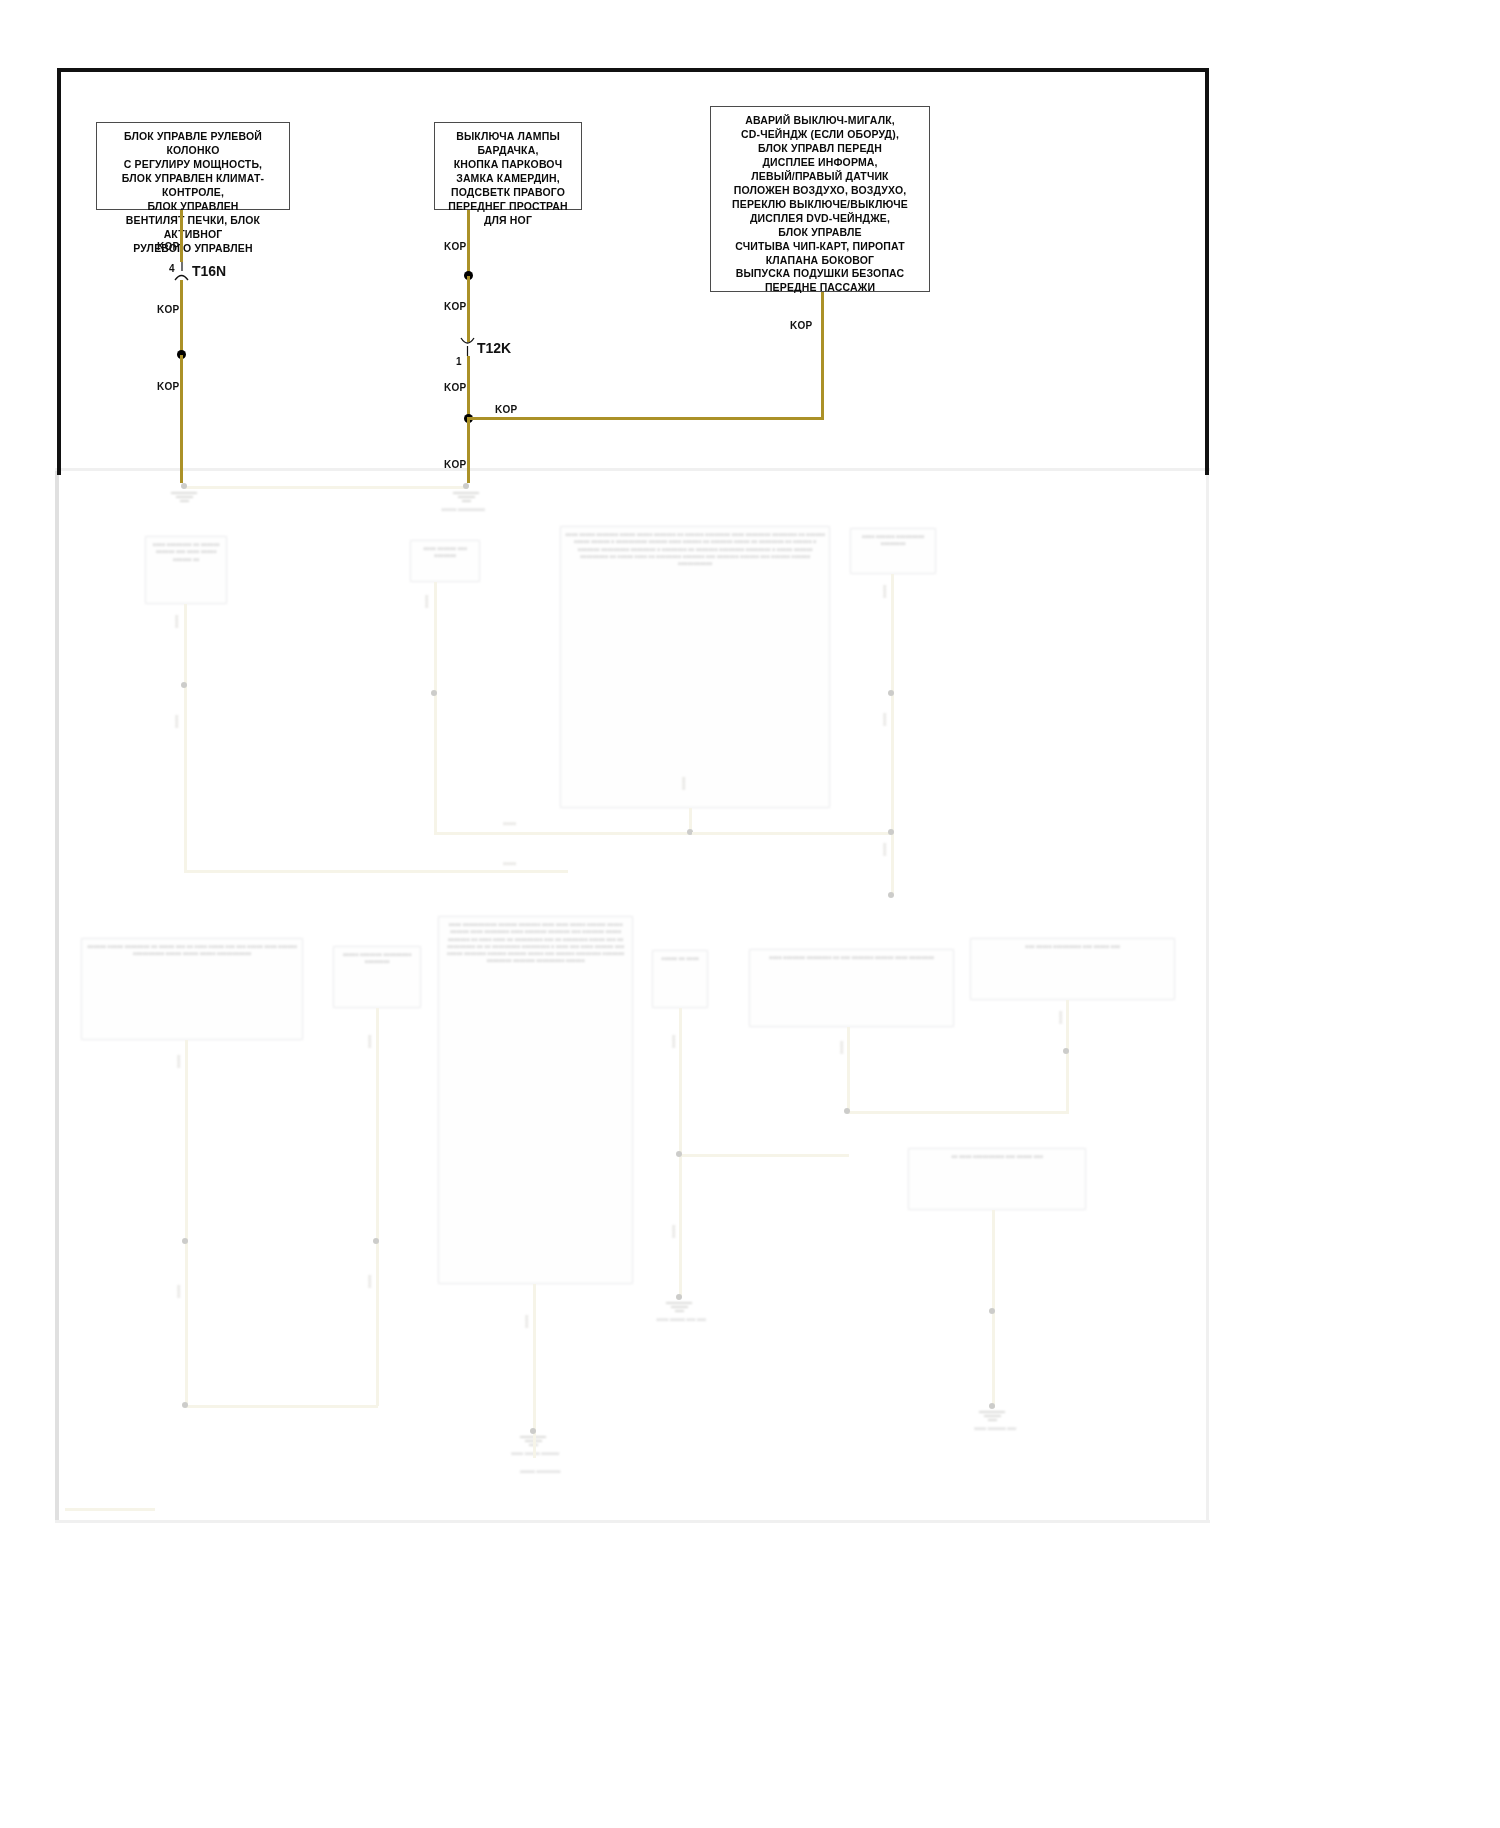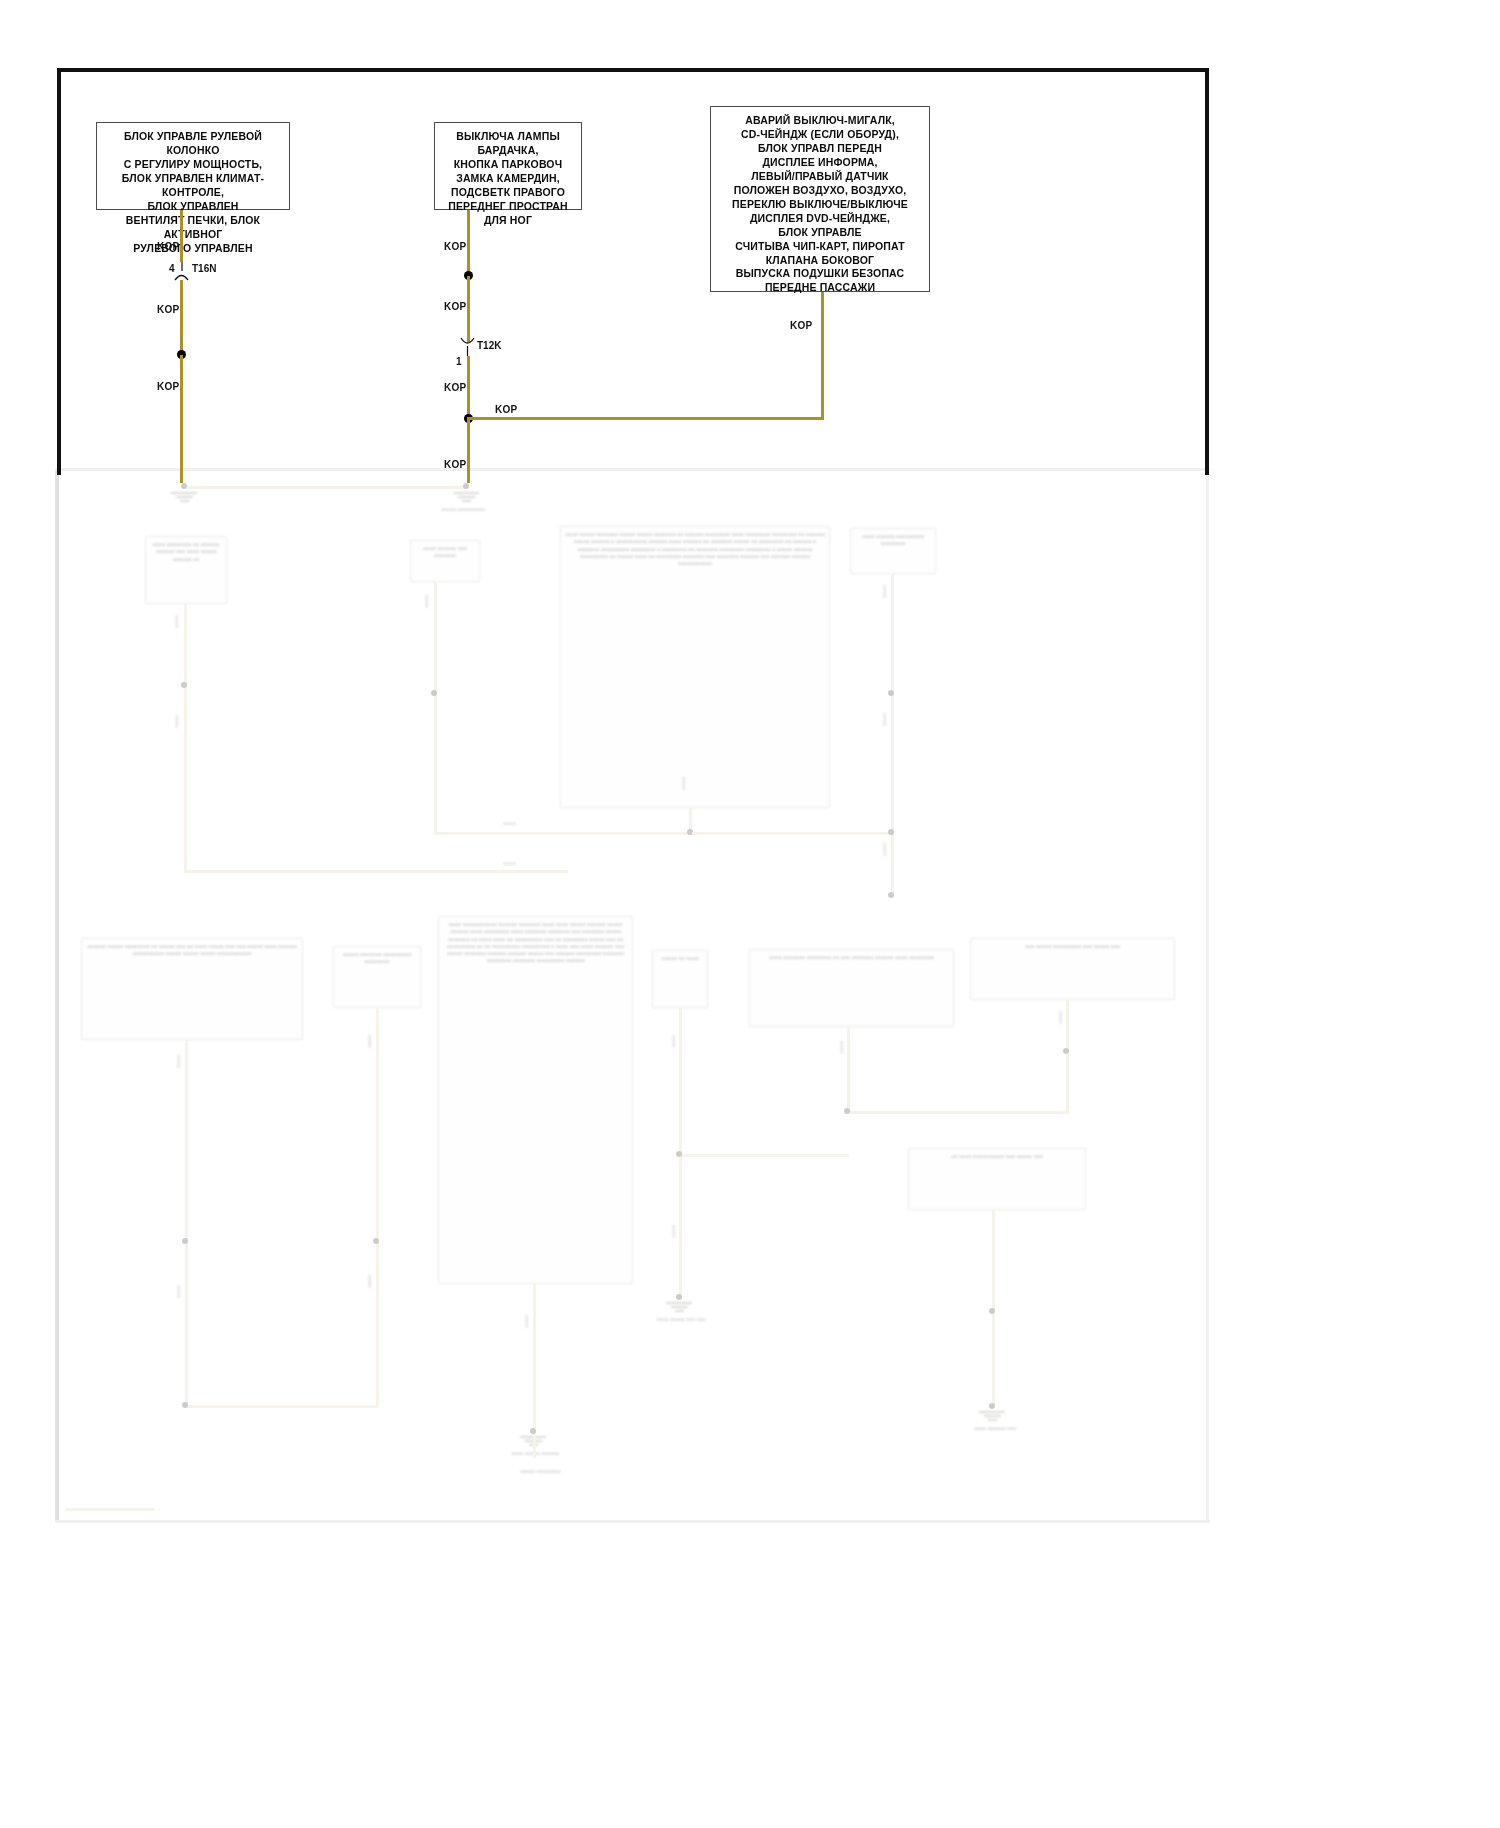--- a/index.html
+++ b/index.html
@@ -94,21 +94,21 @@
   .wlabel {
     position:absolute; color:#111; font-size:10px; font-weight:600;
     letter-spacing:.3px; white-space:nowrap;
   }
   .dot { position:absolute; width:9px; height:9px; border-radius:50%; background:#000; }
 
   
   .conn { position:absolute; width:22px; height:12px; }
   .conn svg { display:block; }
   .conn-num  { position:absolute; font-size:10px; color:#111; font-weight:600; }
-  .conn-name { position:absolute; font-size:10px; color:#111; font-weight:600; white-space:nowrap; }
+  .conn-name { position:absolute; font-size:14px; color:#111; font-weight:600; white-space:nowrap; }
 </style>
 </head>
 <body>
 
 <div id="page">
 
   <div id="ghost">
     <div class="g-frame-left"></div>
     <div class="g-frame-top"></div>
     <div class="g-frame-right"></div>

